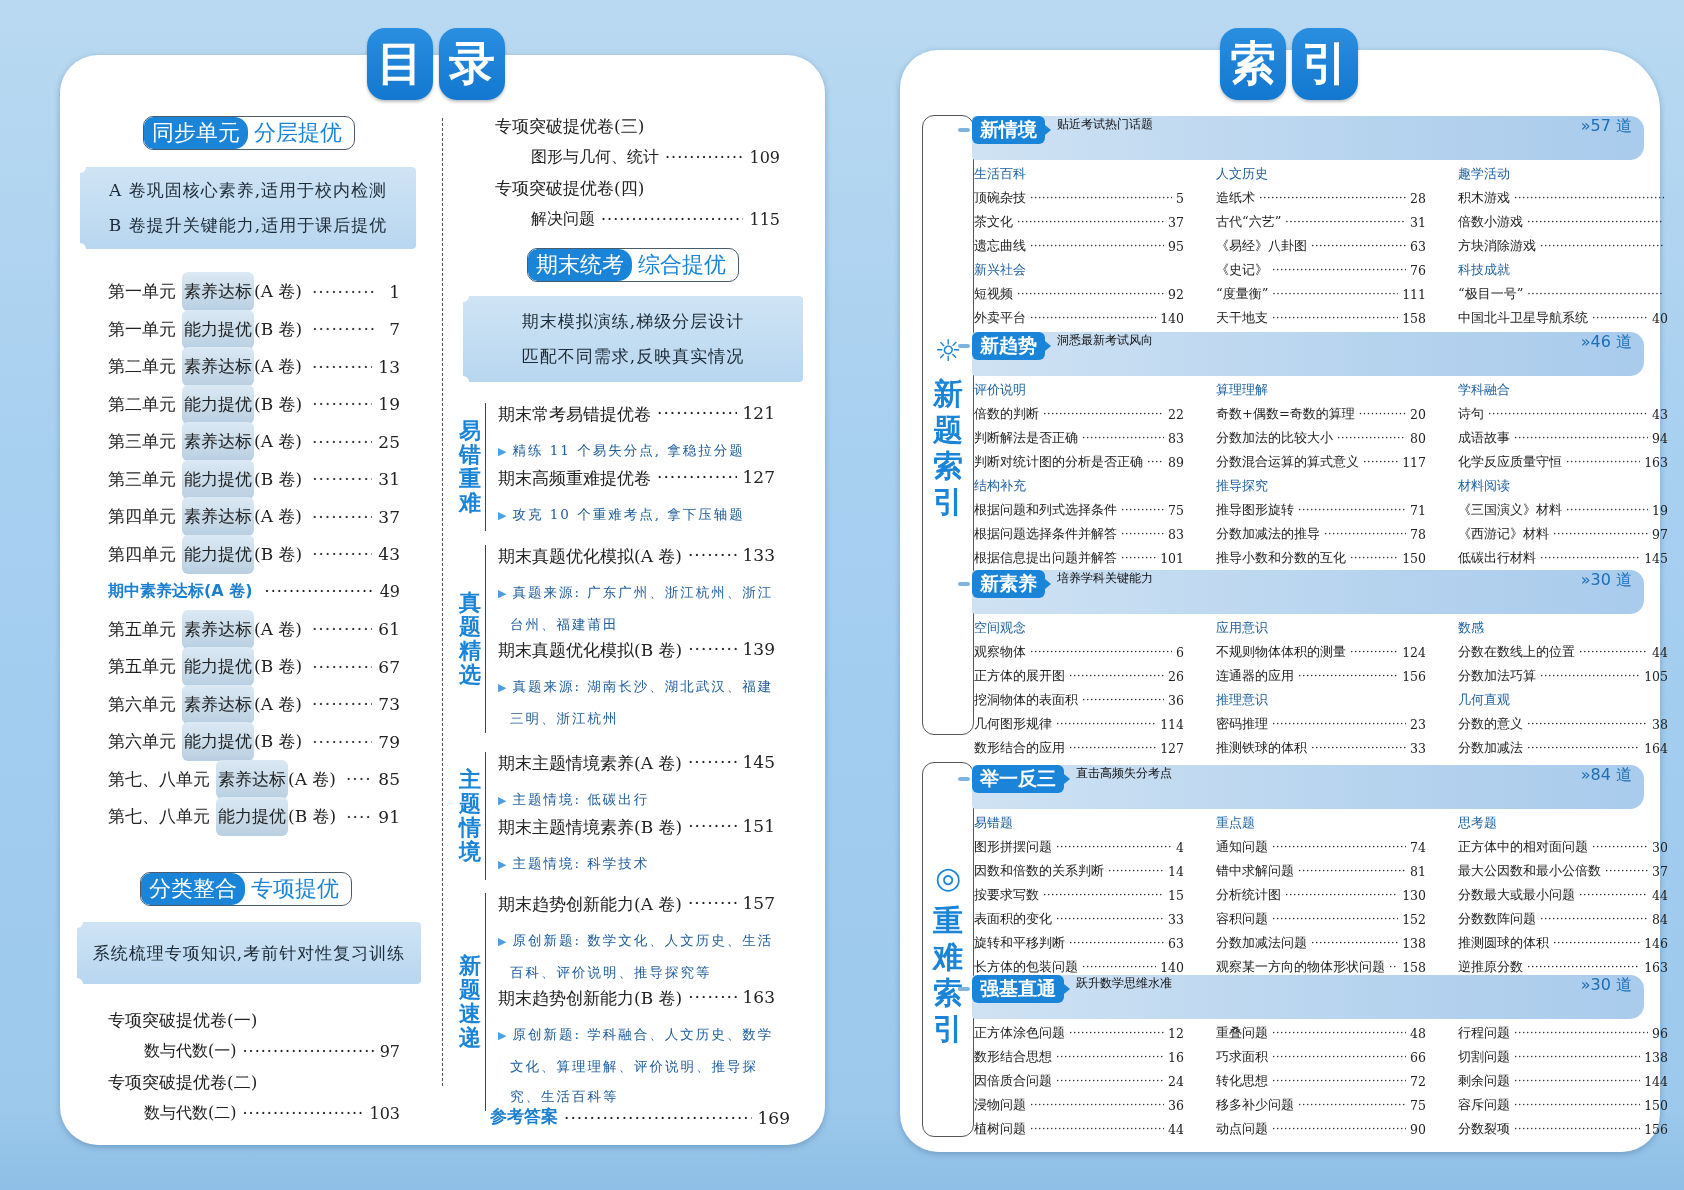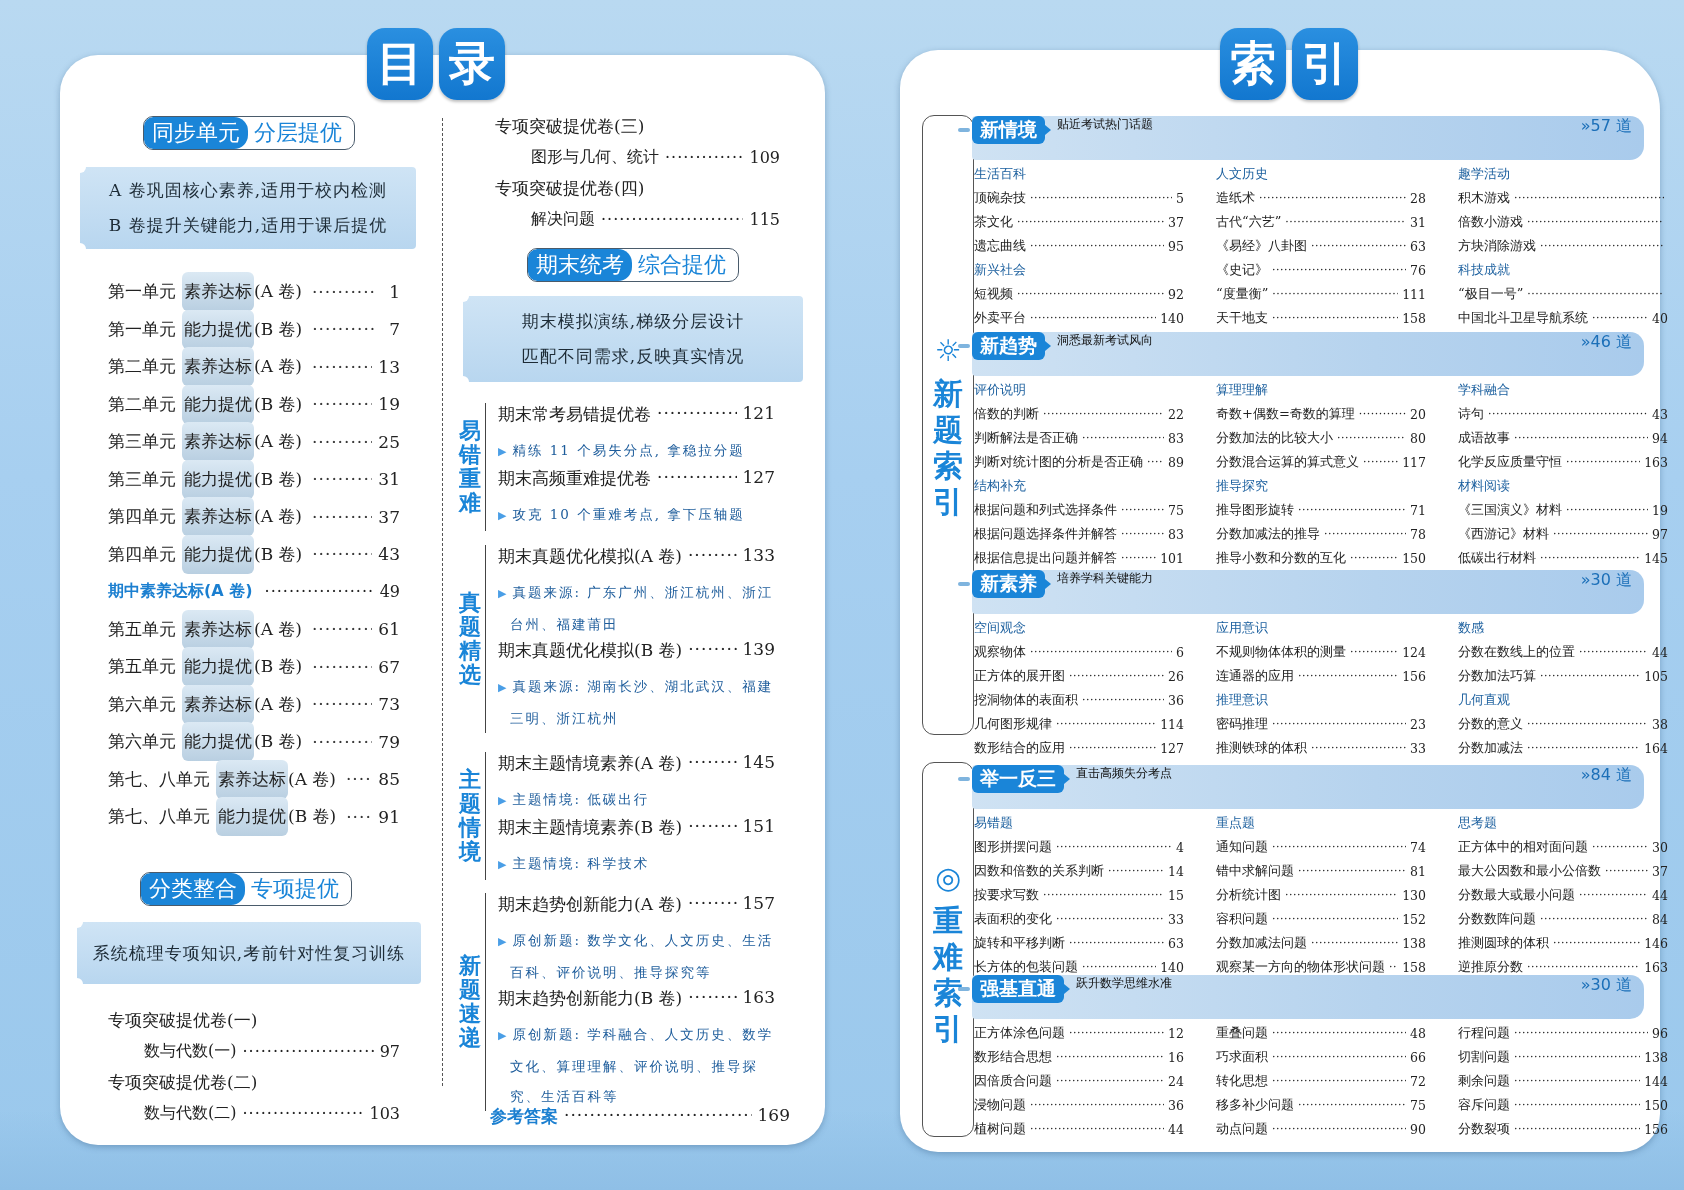--- a/index.html
+++ b/index.html
@@ -77,21 +77,21 @@
     width: 30px; color: #1a85d8; font-family: "DejaVu Sans", sans-serif; font-weight: bold;
     font-size: 22px; line-height: 24px; display: flex; flex-direction: column; justify-content: center; text-align: center;
   }
   .group-body { border-left: 1.5px solid #444; padding-left: 12px; width: 290px; }
   .g-row { display: flex; align-items: flex-start; font-size: 17px; height: 32px; white-space: nowrap; }
   .g-row .dots { flex: 1; overflow: hidden; margin: 0 6px; letter-spacing: 1px; }
   .g-row .dots::before { content: "································································"; }
   .g-note { font-size: 13.5px; color: #1d5c9b; line-height: 30px; letter-spacing: 2px; }
   .g-note .arrow { color: #4a9ee6; font-size: 11px; margin-right: 4px; }
 
-  .answers-row { position: absolute; left: 490px; top: 1105px; width: 300px; display: flex; align-items: flex-start; font-size: 17px; }
+  .answers-row { position: absolute; left: 490px; top: 1105px; width: 300px; display: flex; align-items: flex-end; font-size: 17px; }
   .answers-row .lbl { color: #1b7fd0; font-family: "DejaVu Sans", sans-serif; font-weight: bold; }
   .answers-row .dots { flex: 1; overflow: hidden; margin: 0 6px; letter-spacing: 1px; white-space: nowrap; }
   .answers-row .dots::before { content: "································································"; }
 
   
   .side-frame {
     position: absolute; border: 1.5px solid #555; border-radius: 12px; width: 52px; background: #fff;
     display: flex; flex-direction: column; align-items: center;
   }
   .side-icon { color: #1a85d8; font-size: 30px; font-family: "DejaVu Sans", sans-serif; line-height: 1; margin-bottom: 10px; }

